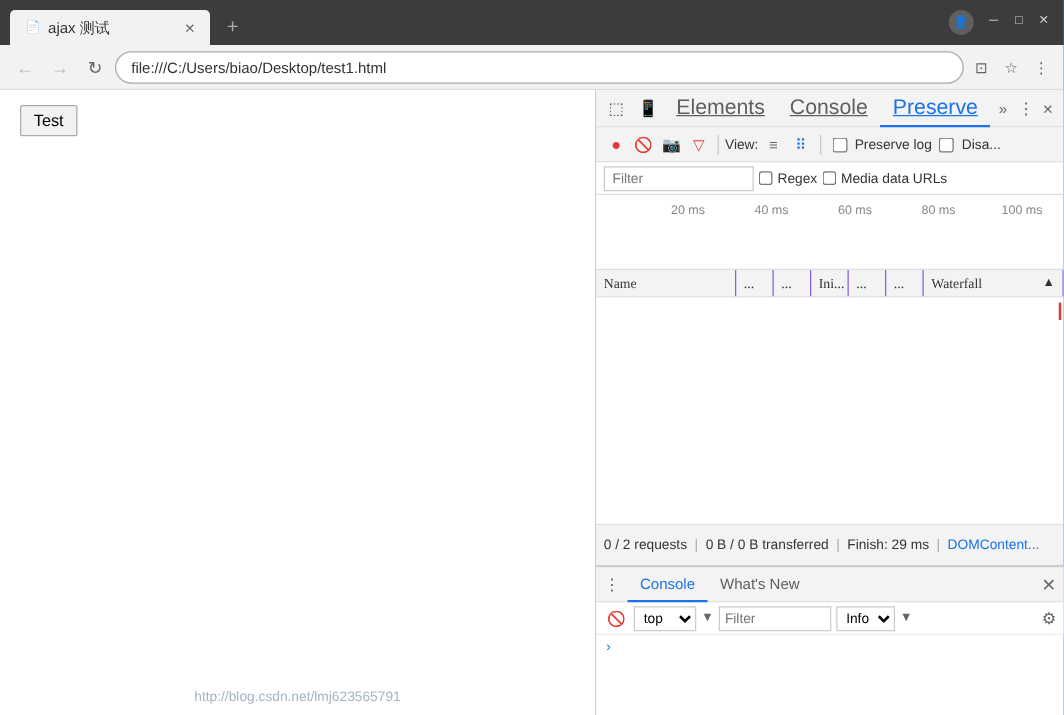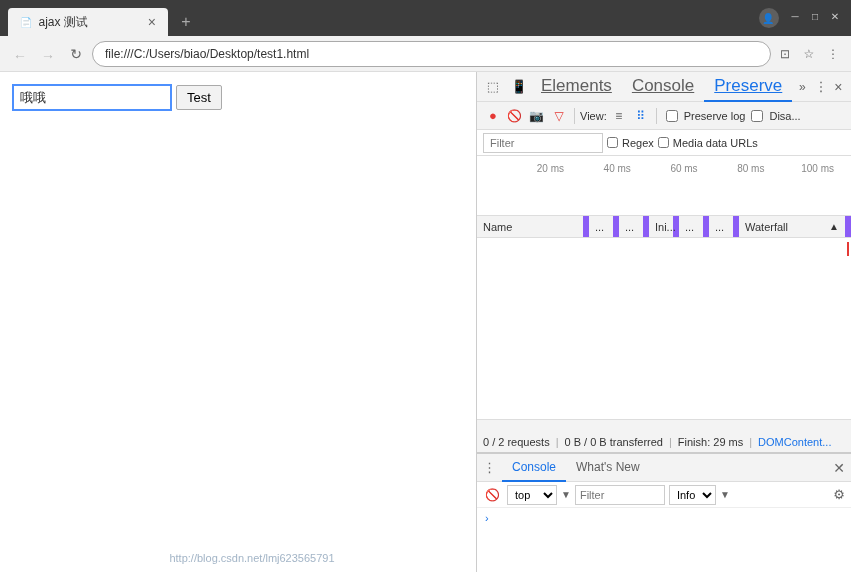--- a/index.html
+++ b/index.html
@@ -90,21 +90,20 @@
       border-radius: 2px;
     }
     .watermark-text {
       position: absolute;
       bottom: 8px;
       left: 50%;
       transform: translateX(-50%);
       color: rgba(100,130,160,0.6);
       font-size: 11px;
       white-space: nowrap;
-      margin-left: 14px;
     }
 
     
     .devtools-panel {
       width: 375px;
       background: #f3f3f3;
       border-left: 1px solid #ccc;
       display: flex;
       flex-direction: column;
     }
@@ -220,39 +219,40 @@
     }
     .table-header {
       display: flex;
       background: #f3f3f3;
       border-bottom: 1px solid #ddd;
       height: 22px;
       font-size: 11px;
       color: #333;
       align-items: center;
     }
-    .th { padding: 0 6px; border-right: 6px solid #8b5cf6; height: 100%; display: flex; align-items: center; cursor: pointer; }
+    .th { padding: 0 6px; border-right: 1px solid #8b5cf6; height: 100%; display: flex; align-items: center; cursor: pointer; font-family: Liberation Serif, serif; }
     .th-name { flex: 1; min-width: 80px; }
     .th-status { width: 30px; }
     .th-type { width: 30px; }
     .th-ini { width: 30px; }
     .th-size { width: 30px; }
     .th-time { width: 30px; }
     .th-waterfall { flex: 1; display: flex; align-items: center; justify-content: space-between; }
     .waterfall-sort { font-size: 10px; }
 
     .table-row-area { flex: 1; background: white; height: 40px; position: relative; }
     .waterfall-bar-red { position: absolute; right: 2px; top: 4px; width: 2px; height: 14px; background: #e53935; }
 
     
     .status-bar {
       background: #f3f3f3;
       border-top: 1px solid #ddd;
       height: 30px;
       display: flex;
+      align-items: center;
       padding: 16px 6px;
       font-size: 11px;
       color: #333;
       gap: 4px;
     }
     .status-divider { color: #aaa; margin: 0 2px; }
     .status-link { color: #1a73e8; cursor: pointer; }
 
     
     .bottom-console {
@@ -354,21 +354,20 @@
       <div class="addr-icon">⊡</div>
       <div class="addr-icon">☆</div>
       <div class="addr-icon">⋮</div>
     </div>
   </div>
 
   <div class="main-area">
 
     <div class="page-content">
       <div style="display:flex;align-items:center;">
-        <input class="page-input" type="text" value="哦哦" style="">
         <button class="page-btn">Test</button>
       </div>
       <div class="watermark-text">http://blog.csdn.net/lmj623565791</div>
     </div>
 
     <div class="devtools-panel">
 
       <div class="devtools-tabs">
         <div class="devtools-tab-icons">
           <div class="dt-icon">⬚</div>

